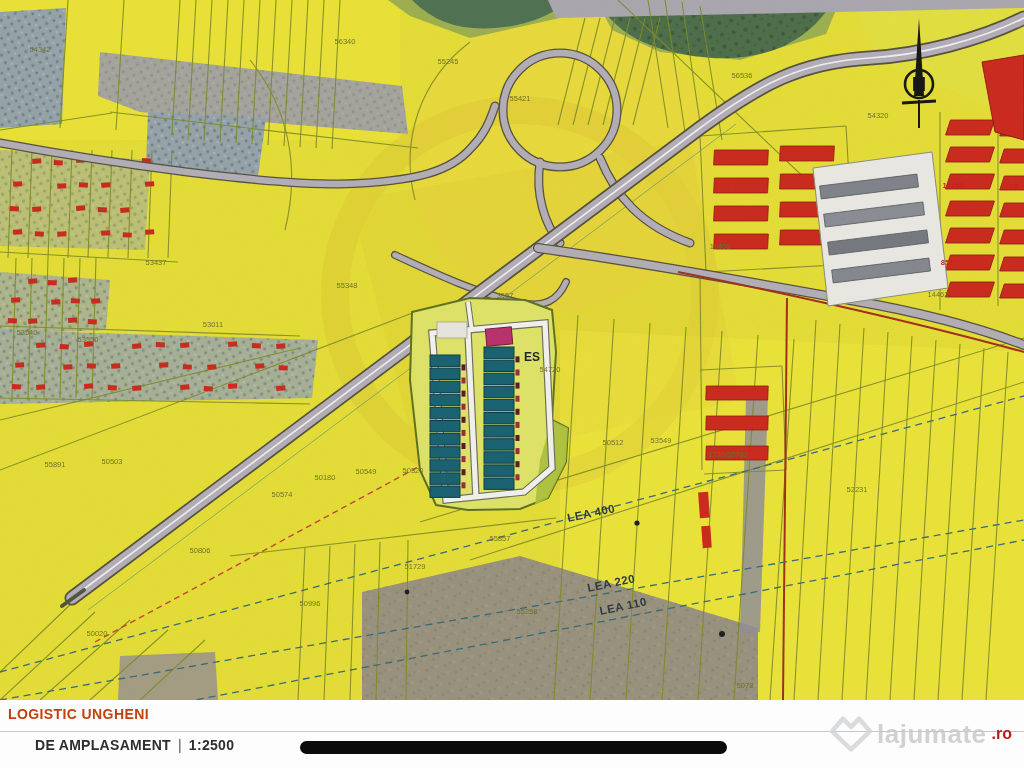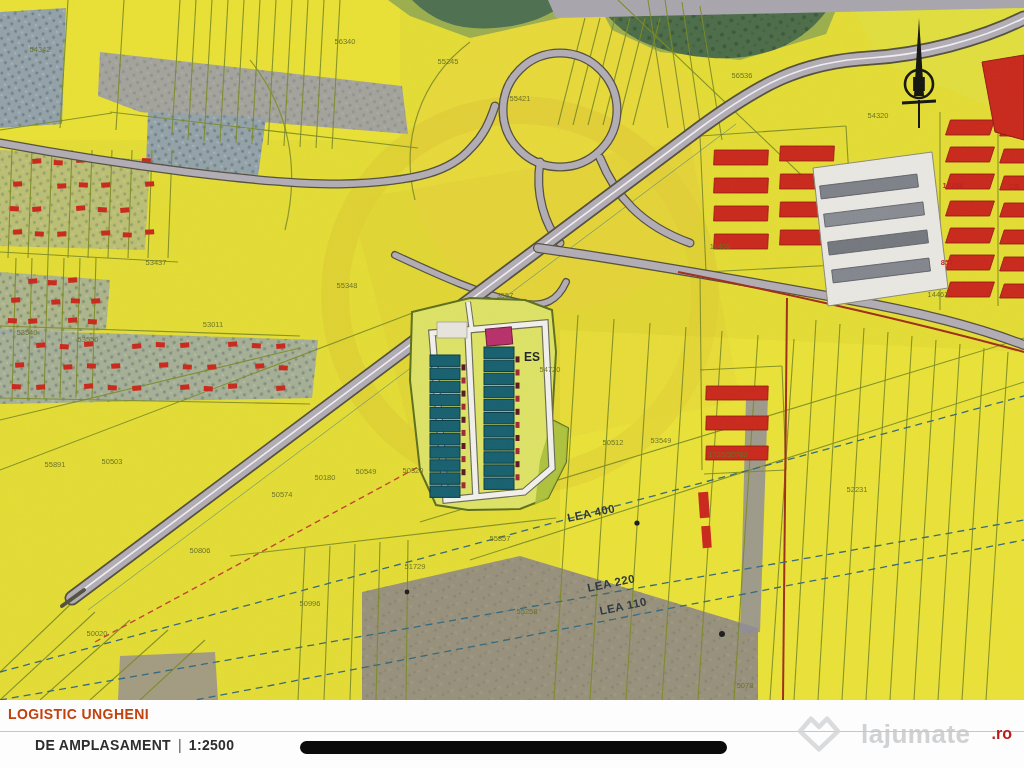--- a/index.html
+++ b/index.html
@@ -12,21 +12,21 @@
   .footer{position:absolute;left:0;top:700px;width:1024px;height:68px;background:#fdfdfd;}
   .footer .line1{position:absolute;left:8px;top:6px;font-size:14px;color:#c2410c;
                  letter-spacing:.4px;font-weight:600;}
   .footer .sep{position:absolute;left:0;top:31px;width:1024px;height:0;
                border-top:1px solid #c7c7c7;}
   .footer .line2{position:absolute;left:7px;top:37px;font-size:14px;color:#2e2e2e;
                  letter-spacing:.3px;font-weight:600;padding-left:28px;}
   .footer .line2 .pipe{color:#555;padding:0 7px;font-weight:400;}
   .scalebar{position:absolute;left:300px;top:41px;width:427px;height:13px;background:#0b0b0b;
             border-radius:7px;}
-  .wm{position:absolute;right:12px;top:16px;display:flex;align-items:center;gap:20px;justify-content:center;}
+  .wm{position:absolute;right:12px;top:16px;display:flex;align-items:center;gap:4px;justify-content:center;}
   .wm .wm-text{font-size:26px;font-weight:bold;color:rgba(195,198,200,.8);letter-spacing:.5px;}
   .wm .wm-tld{font-size:16px;font-weight:bold;color:#b91c1c;margin-left:1px;}
   
   text{font-family:"Liberation Sans",sans-serif;}
   .lbl-t{font-size:7.5px;fill:#676f24;opacity:.95;}
   .lbl-r{font-size:7.5px;fill:#c21f1f;font-weight:bold;}
   .lbl-lea{font-size:11.5px;fill:#2b363c;font-weight:bold;letter-spacing:.5px;}
   .lbl-es{font-size:12px;fill:#1d2226;font-weight:bold;}
   .lbl-n{font-size:20px;font-weight:bold;fill:#15150f;}
 </style>

